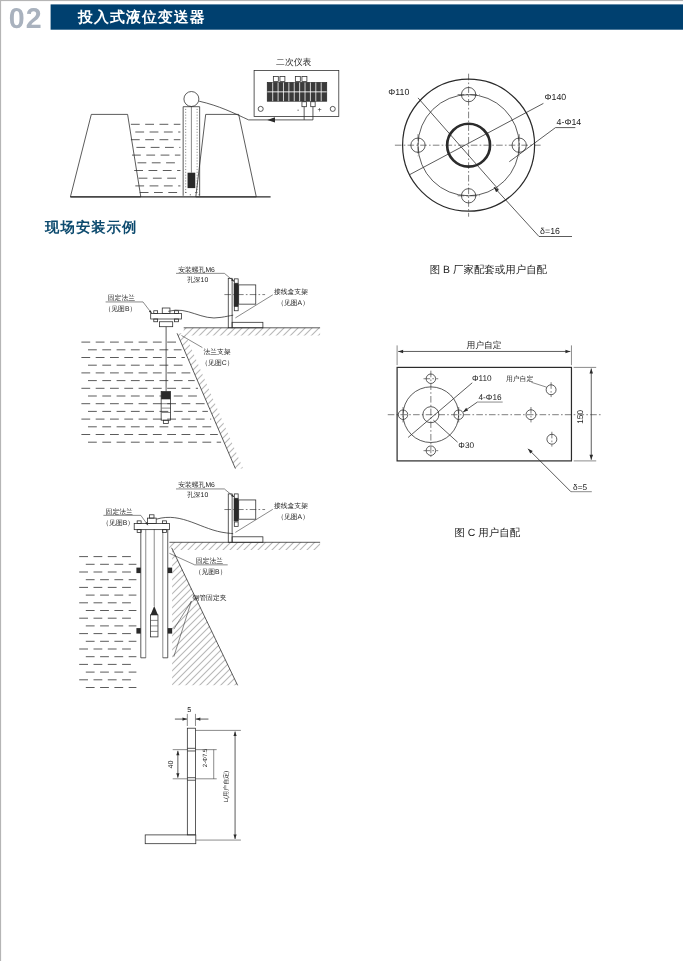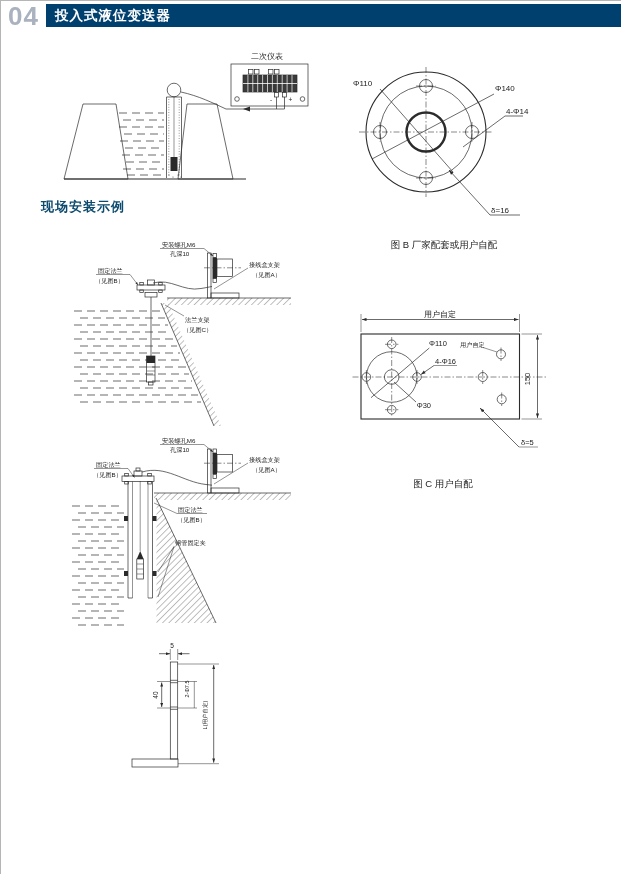--- a/index.html
+++ b/index.html
@@ -1,38 +1,38 @@
 <!DOCTYPE html>
 <html><head>
 <meta charset="utf-8">
 <style>
   html,body{margin:0;padding:0;background:#e8e8e8;}
   #page{position:relative;width:621px;height:874px;background:#ffffff;border:1px solid #b5b5b5;
         font-family:"Liberation Sans","DejaVu Sans",sans-serif;overflow:hidden;}
   #pagenum{position:absolute;left:7px;top:0px;font-size:26px;font-weight:bold;color:#a9b2be;letter-spacing:1px;}
   #hbar{position:absolute;left:45px;top:3px;right:0;height:23px;background:#00406f;}
-  #htitle{color:#ffffff;font-size:13.5px;font-weight:bold;line-height:23px;padding-left:9px;letter-spacing:1px;}
+  #htitle{color:#ffffff;font-size:13.5px;font-weight:bold;line-height:23px;padding-left:9px;letter-spacing:1px;margin-left:16px;}
   #secthead{position:absolute;left:40px;top:197px;font-size:13px;font-weight:bold;color:#0c4a6e;letter-spacing:1px;}
   .abs{position:absolute;}
   svg text{font-family:"Liberation Sans","DejaVu Sans",sans-serif;fill:#222222;}
   .t55{font-size:5.5px;}.t6{font-size:6.2px;}.t65{font-size:6.5px;}.t75{font-size:7.5px;}
   .t8{font-size:8px;}.t9{font-size:9.5px;}
   .ln{stroke:#2b2b2b;stroke-width:0.7;fill:none;}
   .ln2{stroke:#2b2b2b;stroke-width:1.1;fill:none;}
   .thin{stroke:#2b2b2b;stroke-width:0.5;fill:none;}
   .cl{stroke:#2b2b2b;stroke-width:0.55;fill:none;stroke-dasharray:6 2 1.5 2;}
   .wd{stroke:#2b2b2b;stroke-width:0.7;fill:none;stroke-dasharray:8 5;}
   .fd{fill:#2a2a2a;}
 </style>
 </head>
 <body>
 
 <div id="page">
 
-  <div id="pagenum">04</div>
+  <div id="pagenum">02</div>
   <div id="hbar">
     <div id="htitle">投入式液位变送器</div>
   </div>
 
   <svg class="abs" style="left:55px;top:44px;" width="260" height="140" viewBox="55 44 260 140">
     <defs>
       <pattern id="spk" width="10" height="10" patternUnits="userSpaceOnUse">
         <circle cx="1.5" cy="2.5" r="0.5" fill="#333"></circle>
           <circle cx="5" cy="1" r="0.4" fill="#333"></circle>
         <circle cx="8" cy="3" r="0.55" fill="#333"></circle>

